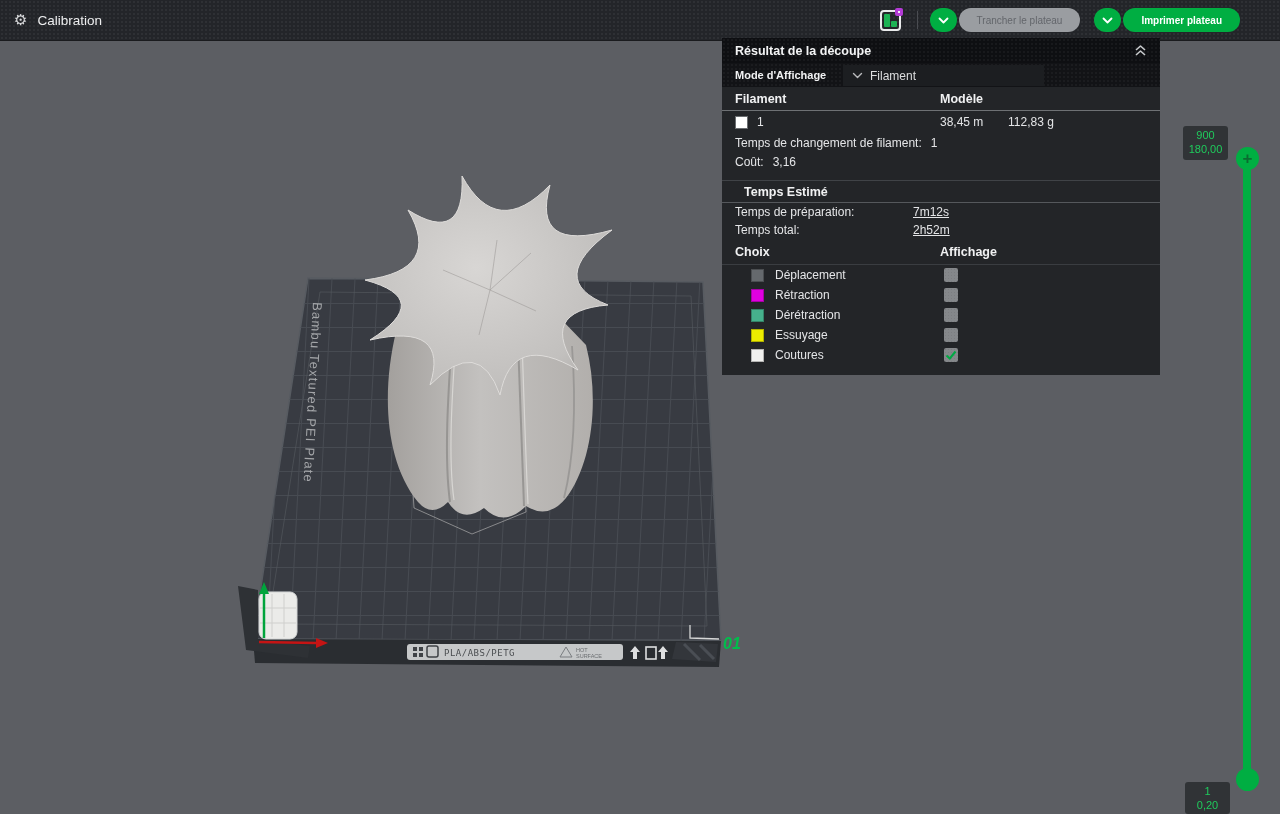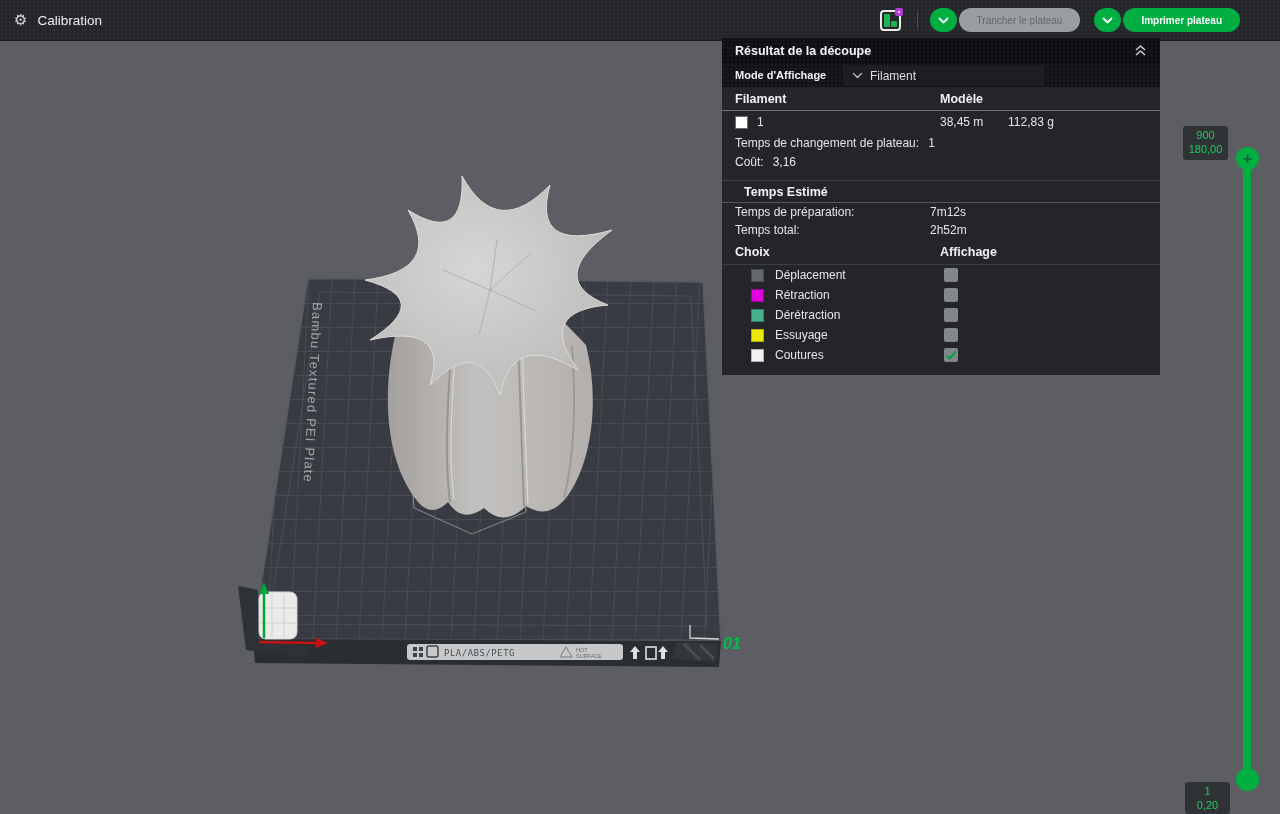--- a/index.html
+++ b/index.html
@@ -49,21 +49,21 @@
   .sep{height:1px;width:100%;}
   .sep-a{background:#6E7174;}
   .sep-b{background:#404347;}
   .sep-c{background:#55585C;}
   .sep-d{background:#3A3D41;}
   .col2{position:absolute;left:218px;}
   .col3{position:absolute;left:286px;}
   .p-trow{height:22px;display:flex;align-items:center;padding-left:13px;}
   .swatch{width:11px;height:11px;border:1px solid #6A6D70;margin-right:9px;flex:0 0 auto;}
   .p-line{height:19px;display:flex;align-items:center;padding-left:13px;}
-  .p-line .val{position:absolute;left:208px;}
+  .p-line .val{position:absolute;left:191px;text-decoration:underline;}
   .p-line .val2{margin-left:9px;}
   .gap8{height:9px;}
   .p-sechead{height:21px;display:flex;align-items:center;padding-left:22px;font-weight:bold;font-size:12.5px;color:#F0F1F2;}
   .p-opt{height:20px;display:flex;align-items:center;padding-left:29px;}
   .opt-swatch{width:11px;height:11px;margin-right:11px;flex:0 0 auto;border:1px solid rgba(0,0,0,0.25);}
   .checkbox{position:absolute;left:222px;width:14px;height:14px;background:#85888B;border-radius:2px;cursor:pointer;
     background-image:radial-gradient(circle, rgba(0,0,0,0.07) 0.7px, transparent 0.9px);background-size:3px 3px;
     display:flex;align-items:center;justify-content:center;}
   .p-bottom{height:10px;}
   
@@ -214,21 +214,21 @@
   <div class="sep sep-a"></div>
 
   <div class="p-row p-trow">
     <span class="swatch" style="background-color: rgb(255, 255, 255);"></span>
     <span>1</span>
     <span class="col2">38,45 m</span>
     <span class="col3">112,83 g</span>
   </div>
 
   <div class="p-row p-line">
-    <span>Temps de changement de plateau:</span>
+    <span>Temps de changement de filament:</span>
     <span class="val2">1</span>
   </div>
   <div class="p-row p-line">
     <span>Coût:</span>
     <span class="val2">3,16</span>
   </div>
 
   <div class="gap8"></div>
   <div class="sep sep-b"></div>
   <div class="p-row p-sechead">

